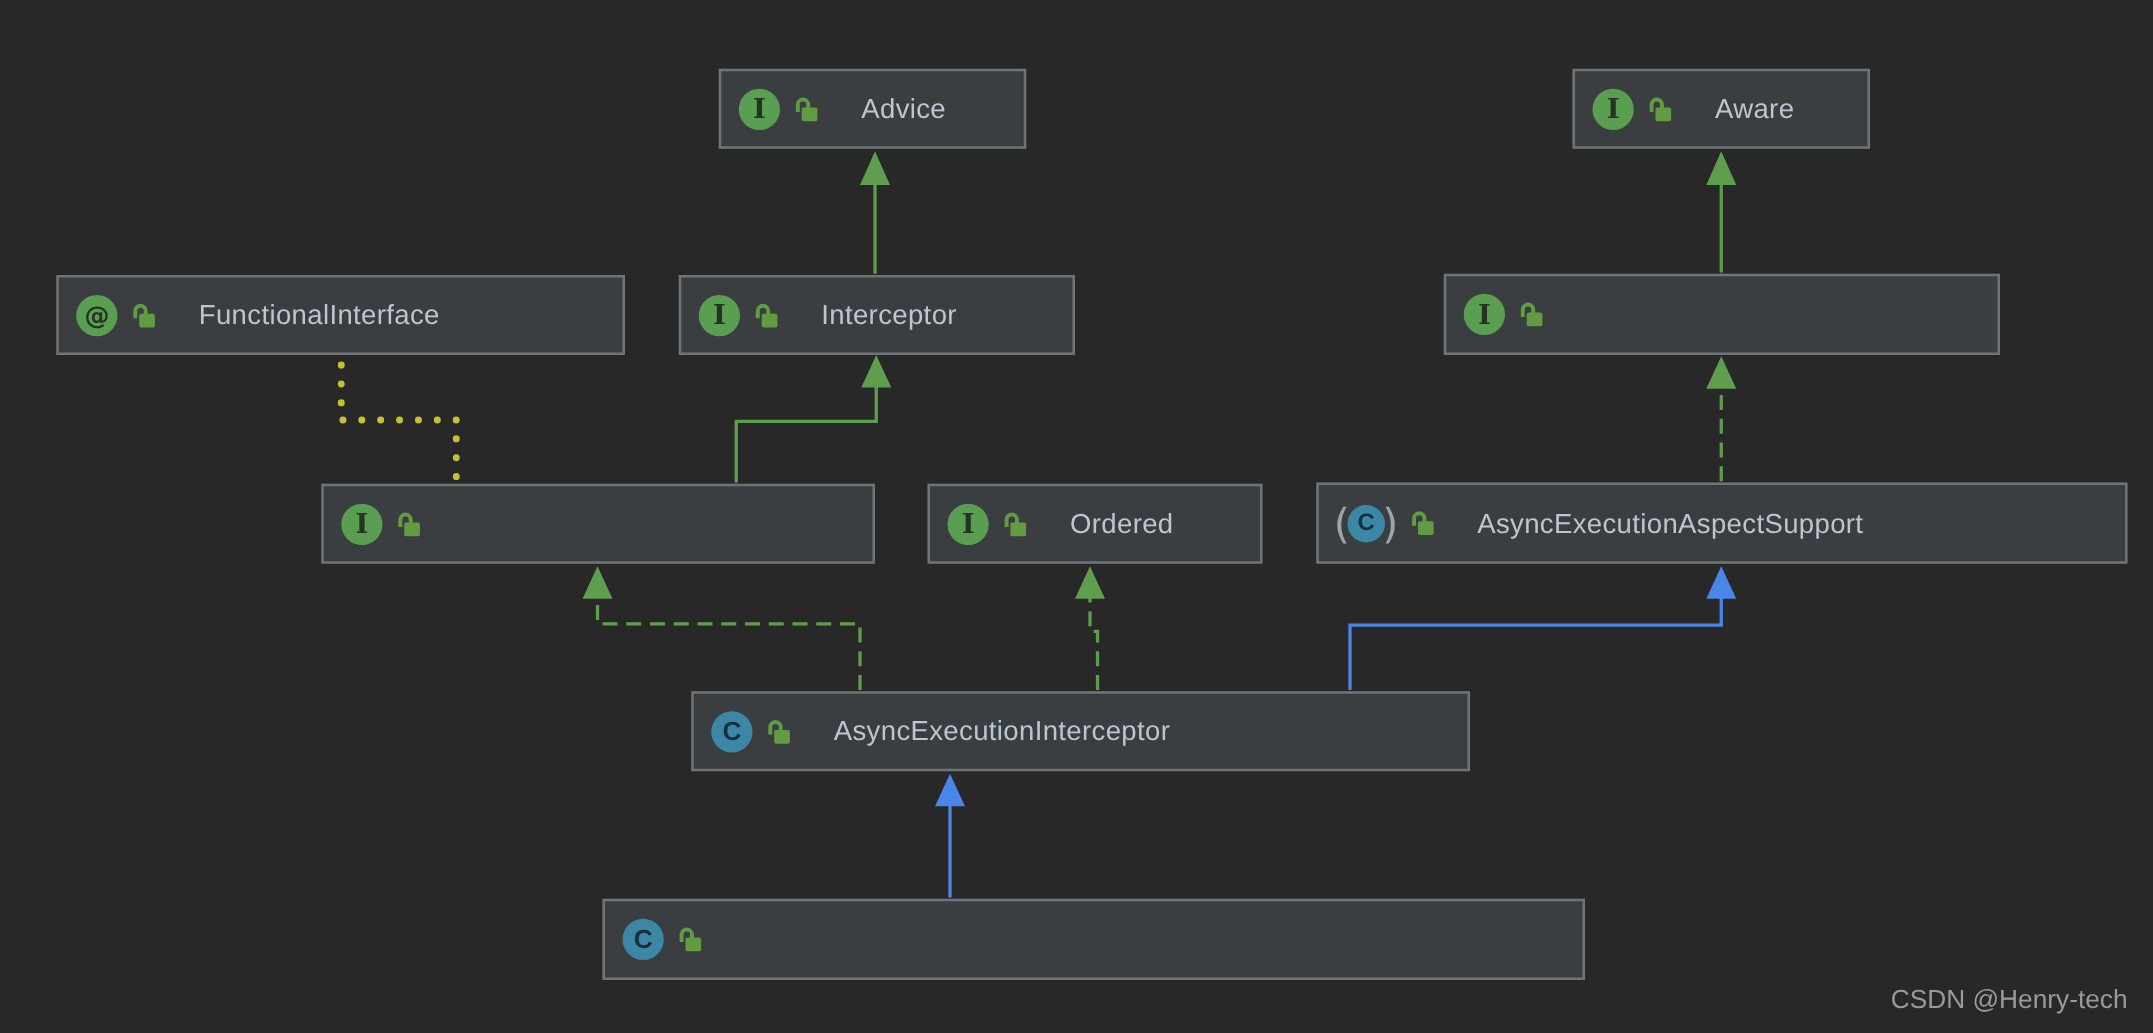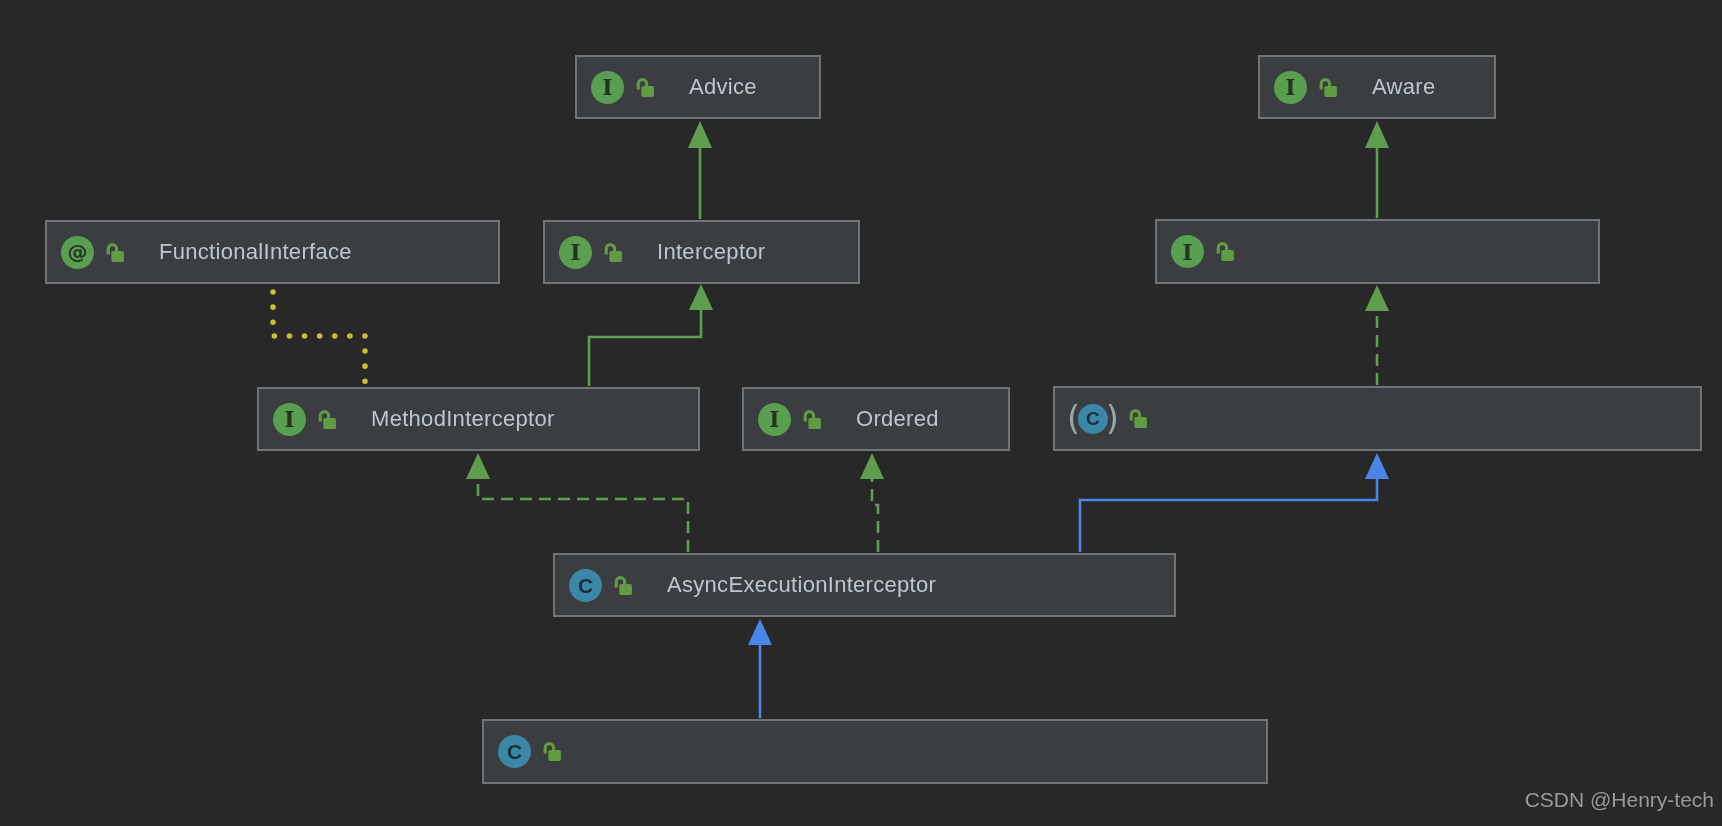--- a/index.html
+++ b/index.html
@@ -45,21 +45,21 @@
   #n-functional{left:45px;top:220px;width:455px;height:64px;}
   #n-interceptor{left:543px;top:220px;width:317px;height:64px;}
   #n-beanfactory{left:1155px;top:219px;width:445px;height:65px;}
   #n-method{left:257px;top:387px;width:443px;height:64px;}
   #n-ordered{left:742px;top:387px;width:268px;height:64px;}
   #n-aspect{left:1053px;top:386px;width:649px;height:65px;}
   #n-asyncexec{left:553px;top:553px;width:623px;height:64px;}
   #n-annotation{left:482px;top:719px;width:786px;height:65px;}
 
   .watermark{
-    position:absolute;right:8px;top:788px;
+    position:absolute;right:20px;top:788px;
     color:var(--watermark,#9a9a9a);font-size:21px;
     font-family:"Liberation Sans","DejaVu Sans",sans-serif;
   }
 </style>
 </head>
 <body>
 
 <div class="canvas">
 
   <svg class="edge-layer" viewBox="0 0 1722 826">
@@ -176,21 +176,20 @@
   <div class="node" id="n-method">
     <span class="circle green">
         <span>I</span>
       </span>
     <span class="lock">
       <svg width="23" height="23" viewBox="0 0 22 22">
           <path class="shackle" d="M5 13 V7.5 a4 4 0 0 1 8 0 V10" fill="none" stroke-width="3"></path>
           <rect class="body" x="8" y="9.5" width="12" height="10.5" rx="1.5"></rect>
         </svg>
     </span>
-    <span class="label">MethodInterceptor</span>
   </div>
 
   <div class="node" id="n-ordered">
     <span class="circle green">
         <span>I</span>
       </span>
     <span class="lock">
       <svg width="23" height="23" viewBox="0 0 22 22">
           <path class="shackle" d="M5 13 V7.5 a4 4 0 0 1 8 0 V10" fill="none" stroke-width="3"></path>
           <rect class="body" x="8" y="9.5" width="12" height="10.5" rx="1.5"></rect>
@@ -206,20 +205,21 @@
           <span>C</span>
         </span>
         <span class="paren">)</span>
     </span>
     <span class="lock">
       <svg width="23" height="23" viewBox="0 0 22 22">
           <path class="shackle" d="M5 13 V7.5 a4 4 0 0 1 8 0 V10" fill="none" stroke-width="3"></path>
           <rect class="body" x="8" y="9.5" width="12" height="10.5" rx="1.5"></rect>
         </svg>
     </span>
+    <span class="label">AsyncExecutionAspectSupport</span>
   </div>
 
   <div class="node" id="n-asyncexec">
     <span class="circle teal">
         <span>C</span>
       </span>
     <span class="lock">
       <svg width="23" height="23" viewBox="0 0 22 22">
           <path class="shackle" d="M5 13 V7.5 a4 4 0 0 1 8 0 V10" fill="none" stroke-width="3"></path>
           <rect class="body" x="8" y="9.5" width="12" height="10.5" rx="1.5"></rect>

